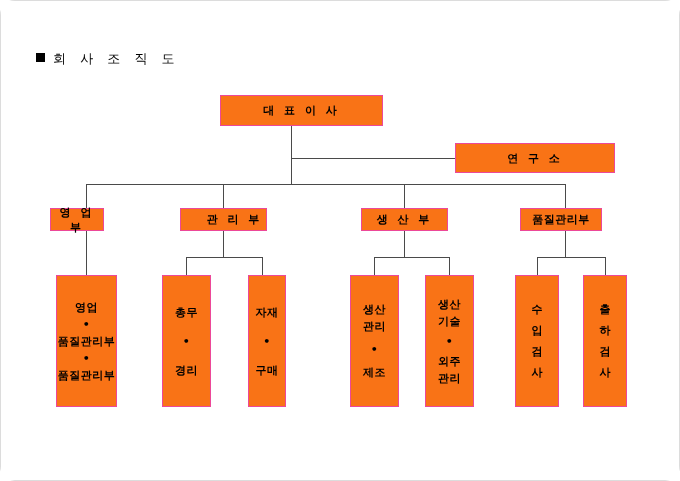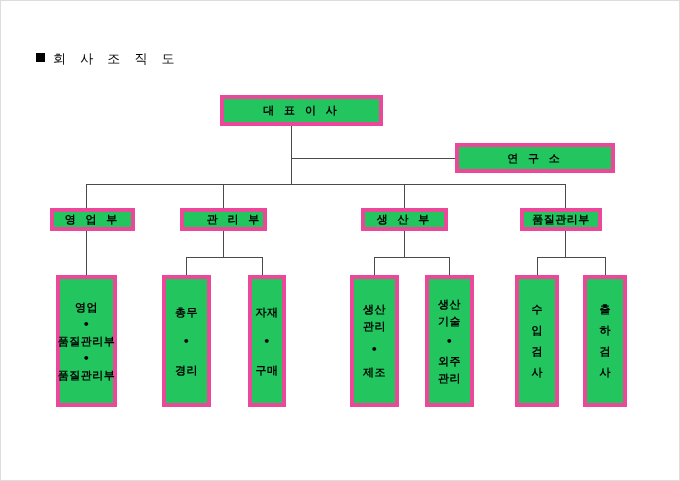--- a/index.html
+++ b/index.html
@@ -11,20 +11,21 @@
   body {
     font-family: "DejaVu Sans", "Liberation Sans", sans-serif;
     color: #000000;
   }
   #page {
     position: relative;
     width: 680px;
     height: 481px;
     background: #ffffff;
     overflow: hidden;
+    border-radius: 15px;
   }
   
   .page-frame {
     position: absolute;
     left: 0;
     top: 0;
     width: 680px;
     height: 481px;
     border: 1px solid #dcdcdc;
     box-sizing: border-box;
@@ -48,22 +49,22 @@
     height: 9px;
     background: #000000;
     margin-right: 8px;
     vertical-align: 1px;
   }
 
   
   .node {
     position: absolute;
     box-sizing: border-box;
-    border: 4px solid #ec4899;
-    background: #22c55e;
+    border: 1px solid #ec4899;
+    background: #f97316;
     display: flex;
     align-items: center;
     justify-content: center;
     text-align: center;
     font-size: 11px;
     line-height: 15px;
     font-weight: 700;
     letter-spacing: 3px;
     z-index: 2;
   }
@@ -130,21 +131,21 @@
     <span>연 구 소</span>
   </div>
 
   <div class="conn-h" style="left:86px; top:184px; width:479px;"></div>
 
   <div class="conn-v" style="left:86px; top:184px; height:24px;"></div>
   <div class="conn-v" style="left:223px; top:184px; height:24px;"></div>
   <div class="conn-v" style="left:404px; top:184px; height:24px;"></div>
   <div class="conn-v" style="left:565px; top:184px; height:24px;"></div>
 
-  <div class="node" style="left:50px; top:208px; width:85px; height:23px;">
+  <div class="node" style="left:50px; top:208px; width:54px; height:23px;">
     <span>영 업 부</span>
   </div>
 
   <div class="node" style="left:180px; top:208px; width:87px; height:23px;padding-left:22px;">
     <span>관 리 부</span>
   </div>
 
   <div class="node" style="left:361px; top:208px; width:87px; height:23px;">
     <span>생 산 부</span>
   </div>

